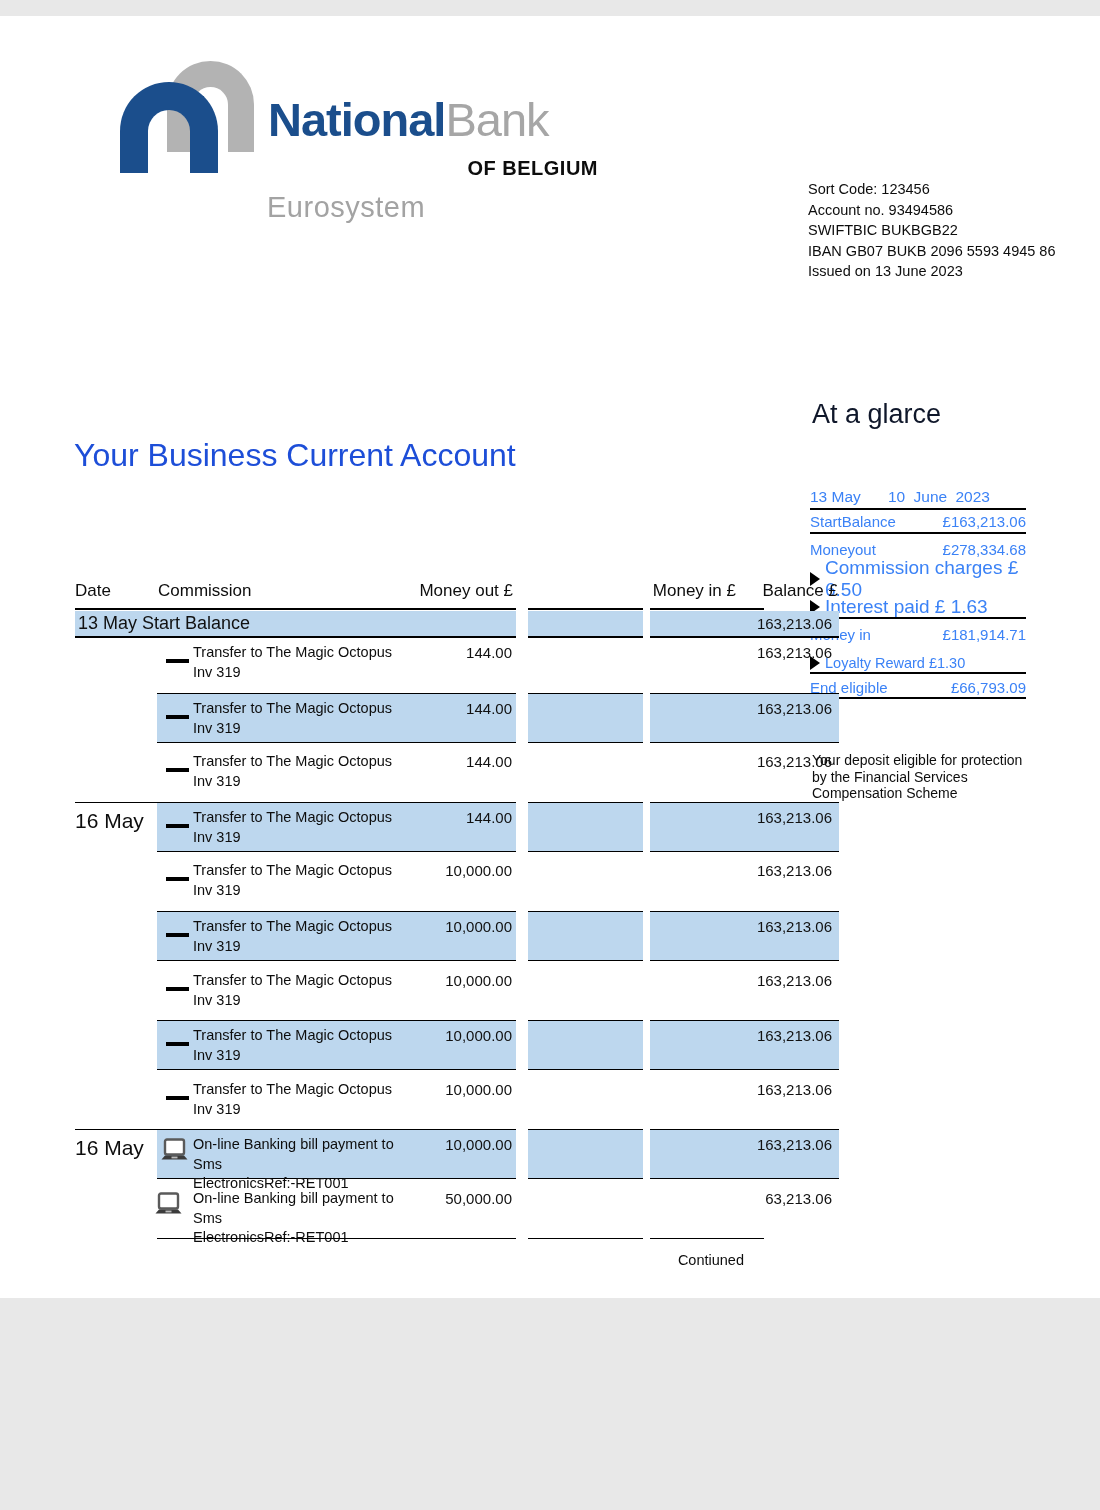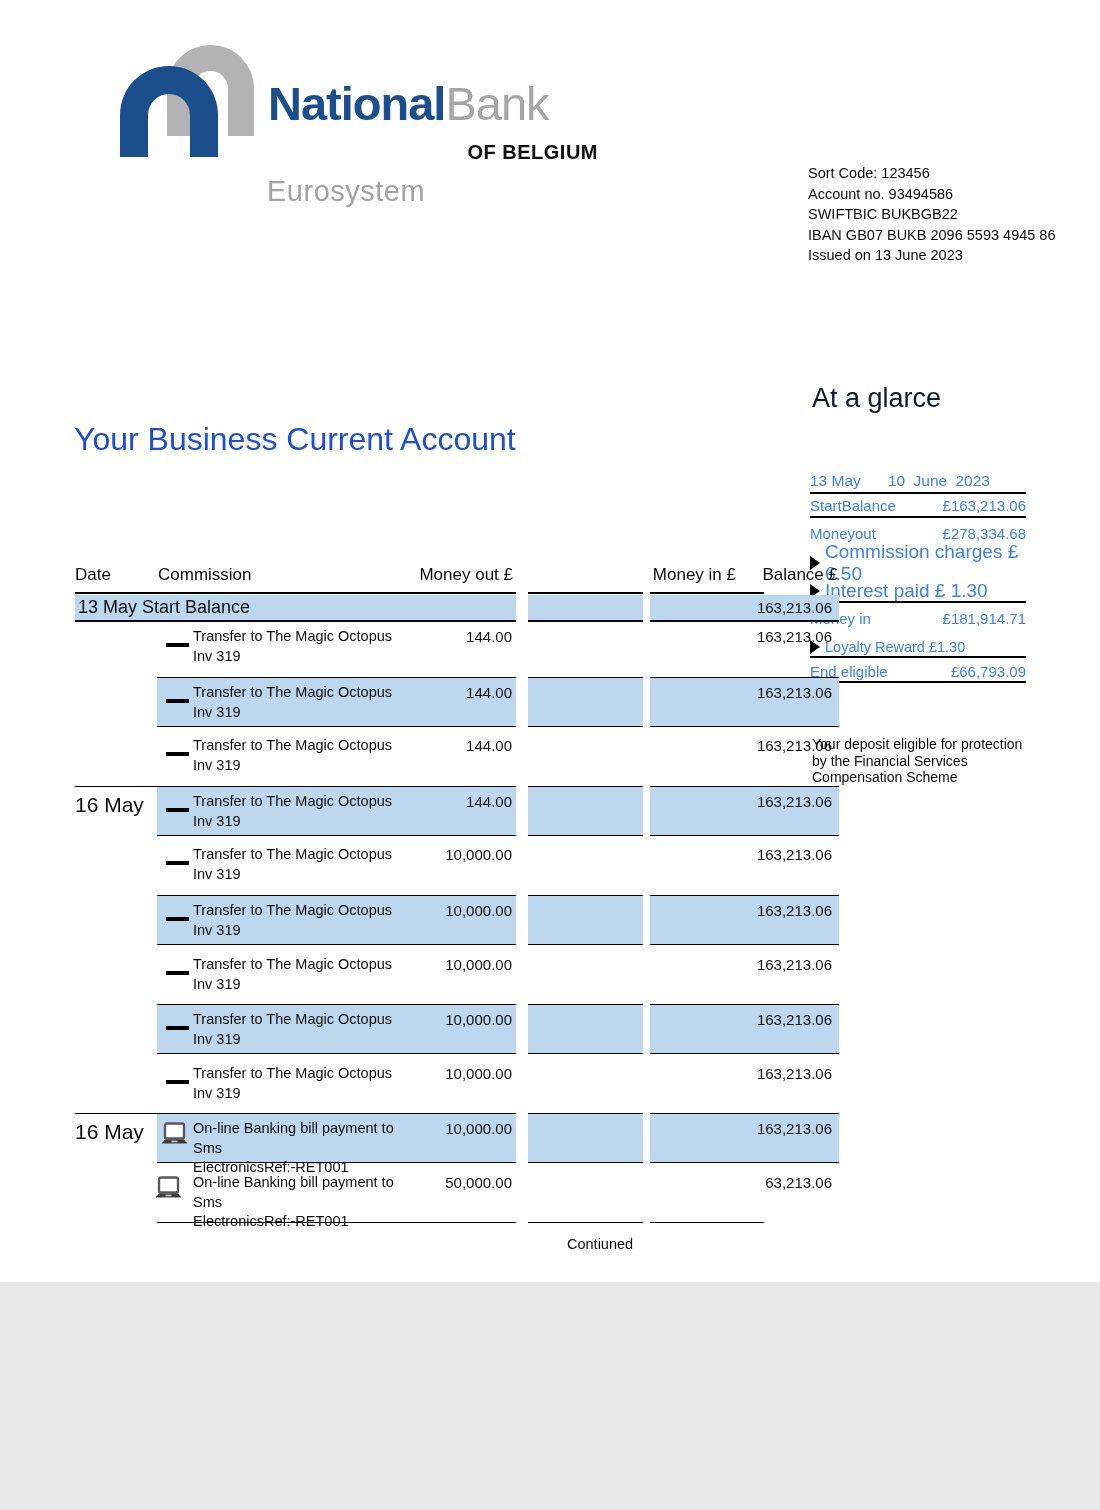--- a/index.html
+++ b/index.html
@@ -1,18 +1,18 @@
 <!DOCTYPE html>
 <html><head>
 <meta charset="utf-8">
 <style>
   * { margin:0; padding:0; box-sizing:border-box; }
   html,body { background:#e8e8e8; }
   body { font-family:"Liberation Sans", sans-serif; color:#111; }
-  .page { position:relative; width:1100px; height:1282px; background:#ffffff; margin:0 auto; overflow:hidden; }
+  .page { position:relative; width:1100px; height:1282px; background:#ffffff; margin:16px auto; overflow:hidden; }
 
   
   .logo-mark { position:absolute; left:120px; top:45px; width:140px; height:112px; }
   .arch { position:absolute; border-bottom:none; }
   .arch-gray { left:47px; top:0; width:87px; height:91px; border:26px solid #b3b3b3; border-bottom:none; border-radius:44px 44px 0 0; z-index:1; }
   .arch-blue { left:0; top:21px; width:98px; height:91px; border:28px solid #1b4e8c; border-bottom:none; border-radius:49px 49px 0 0; z-index:2; }
   .logo-text { position:absolute; left:268px; top:76px; font-size:47px; letter-spacing:-1px; white-space:nowrap; }
   .logo-national { color:#1b4e8c; font-weight:bold; }
   .logo-bank { color:#a6a6a6; font-weight:400; }
   .logo-sub { position:absolute; left:268px; top:141px; width:330px; text-align:right; font-size:20px; font-weight:bold; color:#0d0d0d; letter-spacing:0.5px; }
@@ -72,21 +72,21 @@
   .trow.date-line::before { content:""; position:absolute; left:0; top:0; width:82px; border-top:1.5px solid #000; }
   .desc-text { position:absolute; left:36px; top:5px; width:220px; font-size:14.5px; line-height:19.5px; color:#0d0d0d; }
   .out-val { position:absolute; right:4px; top:6px; font-size:15px; }
   .dash-icon { position:absolute; left:9px; top:21px; width:23px; height:3.5px; background:#000; }
   .laptop-icon { position:absolute; left:2px; top:8px; }
 
   .b-line { position:absolute; top:1222px; border-top:1.5px solid #000; }
   .b-line-1 { left:157px; width:359px; }
   .b-line-2 { left:528px; width:115px; }
   .b-line-3 { left:650px; width:114px; }
-  .continued { position:absolute; left:567px; top:1236px; width:189px; font-size:14.5px; color:#0d0d0d; }
+  .continued { position:absolute; left:555px; top:1236px; width:189px; text-align:right; font-size:14.5px; color:#0d0d0d; }
 </style>
 </head>
 <body>
 
 <div class="page">
 
   <div class="logo-mark">
     <div class="arch arch-gray"></div>
     <div class="arch arch-blue"></div>
   </div>
@@ -118,21 +118,21 @@
     <div class="g-row g-moneyout">
       <span>Moneyout</span>
       <span class="g-val">£278,334.68</span>
     </div>
     <div class="g-row g-bullet">
       <span class="tri"></span>
       <span>Commission charges  £ 6.50</span>
     </div>
     <div class="g-row g-bullet bordered">
       <span class="tri"></span>
-      <span>Interest paid £ 1.30</span>
+      <span>Interest paid £ 1.63</span>
     </div>
     <div class="g-row g-moneyin">
       <span>Money in</span>
       <span class="g-val">£181,914.71</span>
     </div>
     <div class="g-row g-loyalty bordered">
       <span class="tri"></span>
       <span>Loyalty Reward  £1.30</span>
     </div>
     <div class="g-row g-end bordered">

